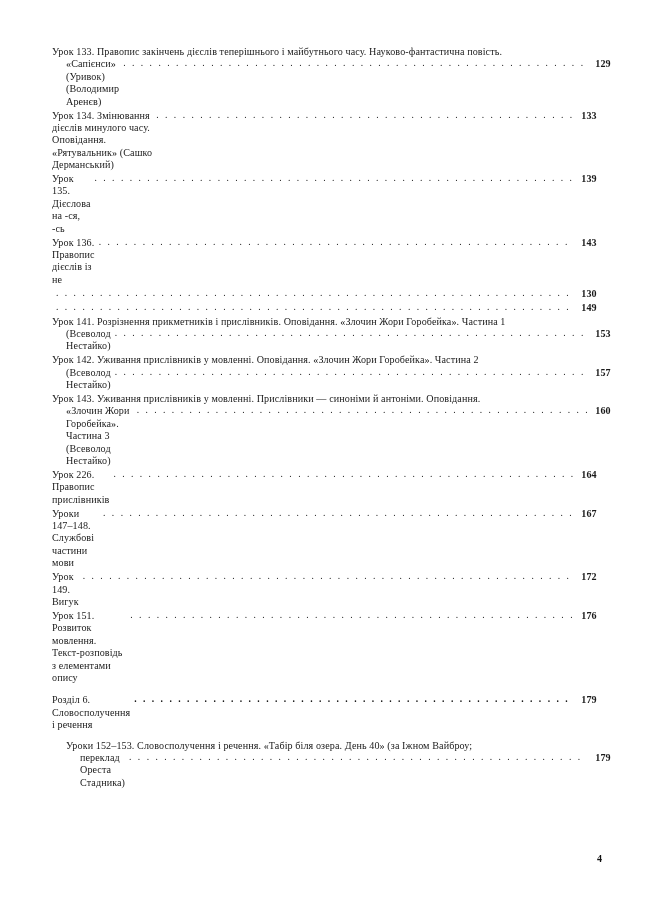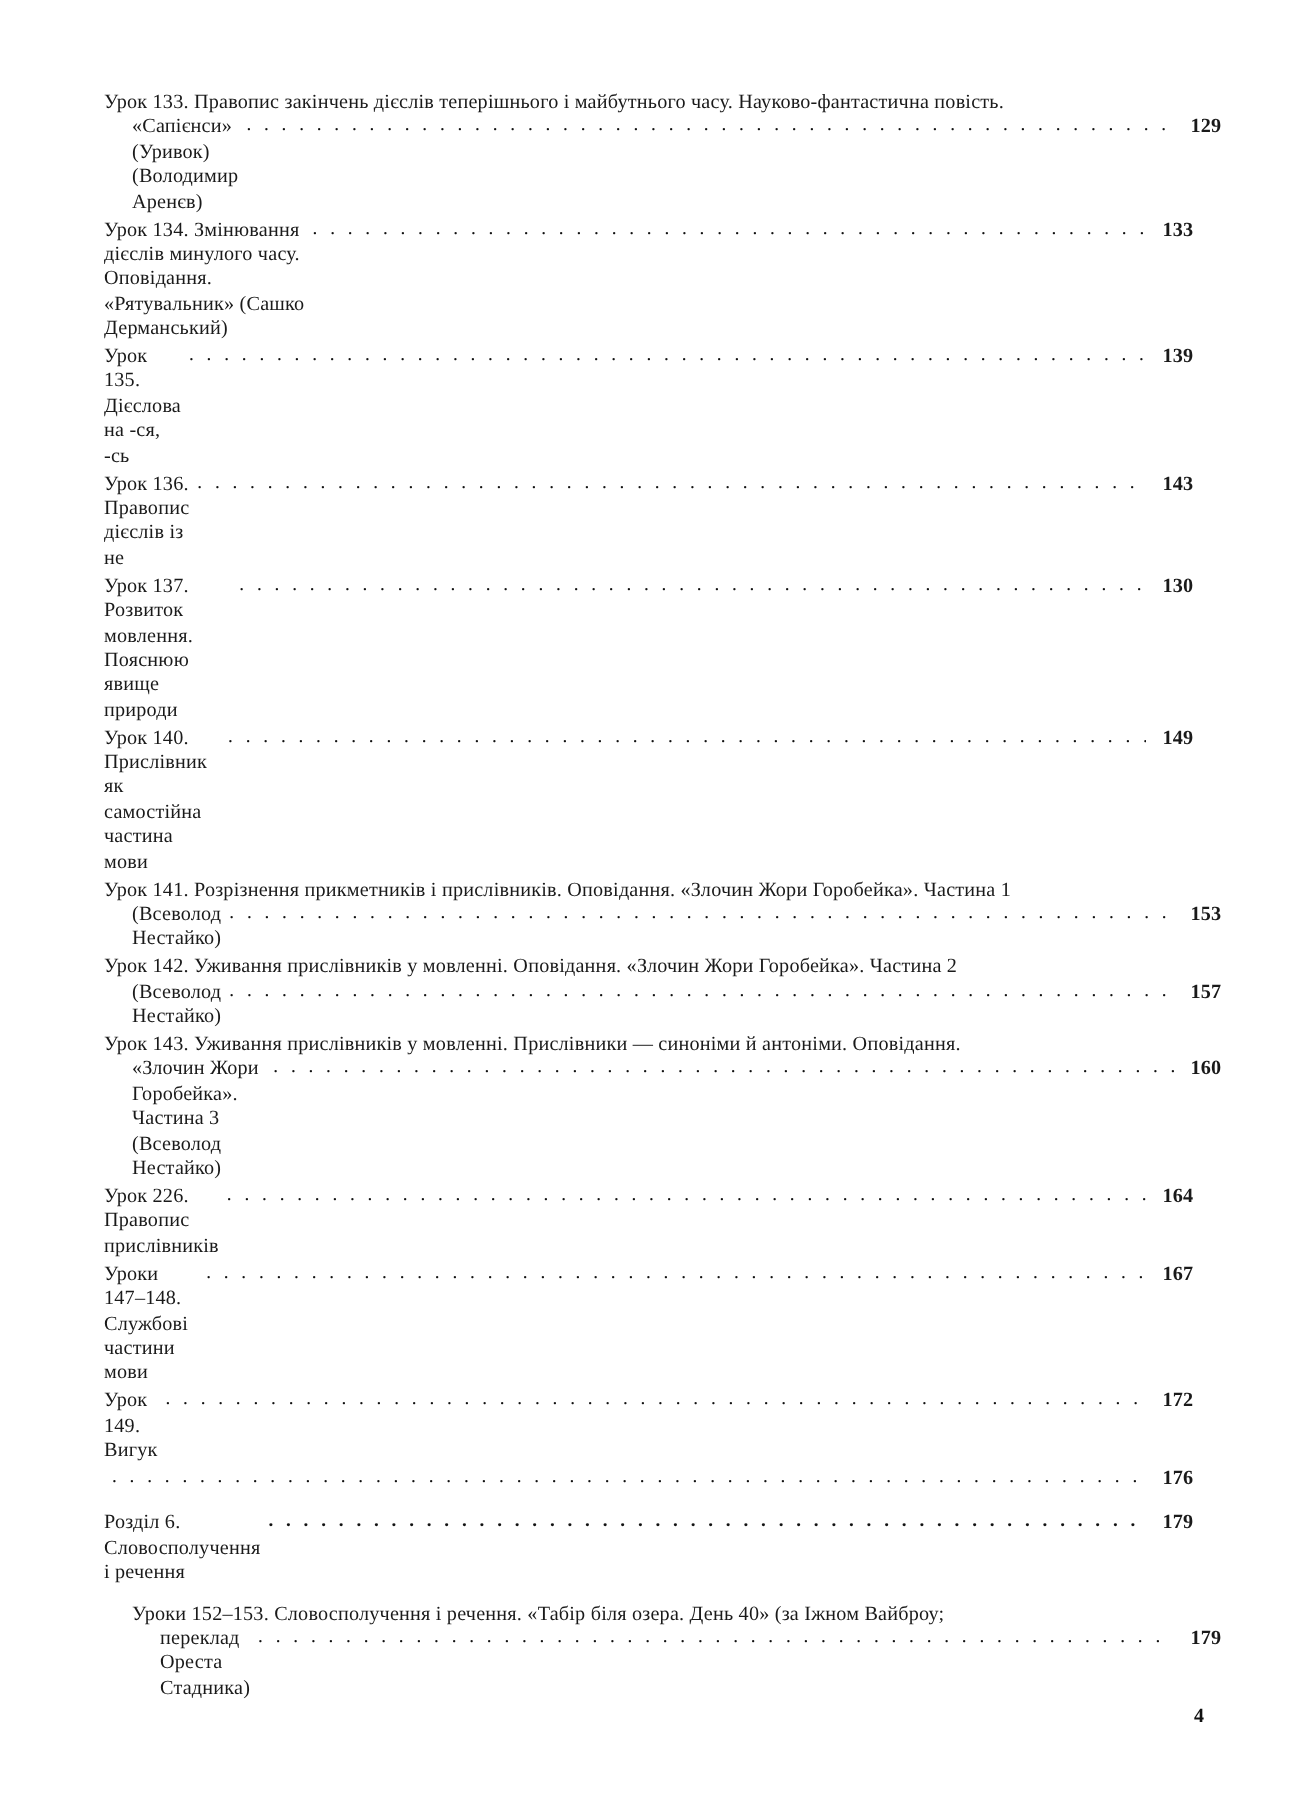--- a/index.html
+++ b/index.html
@@ -114,28 +114,26 @@
       </div>
       <div class="entry lvl-0">
         <div class="line-row">
           <span class="txt">Урок 136. Правопис дієслів із не</span>
           <span class="leader">. . . . . . . . . . . . . . . . . . . . . . . . . . . . . . . . . . . . . . . . . . . . . . . . . . . . . . . . . . . . . . . . . . . . . . . . . . . . . . . . . . . . . . . . . . . . . . . . . . . . . . . . . . . . . . . . . . . . . . . . . . . . . . . . . . . . . . . . . . . . . . . . . . . . . . . . . . . . . . . . . . . . . . . . . . . . . . . . . . . . . . . . . . . . . . . . . . . . . . . .</span>
           <span class="pg">143</span>
         </div>
       </div>
       <div class="entry lvl-0">
         <div class="line-row">
-          <span class="txt">Урок 137. Розвиток мовлення. Пояснюю явище природи</span>
           <span class="leader">. . . . . . . . . . . . . . . . . . . . . . . . . . . . . . . . . . . . . . . . . . . . . . . . . . . . . . . . . . . . . . . . . . . . . . . . . . . . . . . . . . . . . . . . . . . . . . . . . . . . . . . . . . . . . . . . . . . . . . . . . . . . . . . . . . . . . . . . . . . . . . . . . . . . . . . . . . . . . . . . . . . . . . . . . . . . . . . . . . . . . . . . . . . . . . . . . . . . . . . .</span>
           <span class="pg">130</span>
         </div>
       </div>
       <div class="entry lvl-0">
         <div class="line-row">
-          <span class="txt">Урок 140. Прислівник як самостійна частина мови</span>
           <span class="leader">. . . . . . . . . . . . . . . . . . . . . . . . . . . . . . . . . . . . . . . . . . . . . . . . . . . . . . . . . . . . . . . . . . . . . . . . . . . . . . . . . . . . . . . . . . . . . . . . . . . . . . . . . . . . . . . . . . . . . . . . . . . . . . . . . . . . . . . . . . . . . . . . . . . . . . . . . . . . . . . . . . . . . . . . . . . . . . . . . . . . . . . . . . . . . . . . . . . . . . . .</span>
           <span class="pg">149</span>
         </div>
       </div>
       <div class="entry lvl-0">
         <div class="line-row">
           <span class="txt">Урок 141. Розрізнення прикметників і прислівників. Оповідання. «Злочин Жори Горобейка». Частина 1</span>
         </div>
         <div class="line-row cont">
           <span class="txt">(Всеволод Нестайко)</span>
@@ -179,20 +177,21 @@
       </div>
       <div class="entry lvl-0">
         <div class="line-row">
           <span class="txt">Урок 149. Вигук</span>
           <span class="leader">. . . . . . . . . . . . . . . . . . . . . . . . . . . . . . . . . . . . . . . . . . . . . . . . . . . . . . . . . . . . . . . . . . . . . . . . . . . . . . . . . . . . . . . . . . . . . . . . . . . . . . . . . . . . . . . . . . . . . . . . . . . . . . . . . . . . . . . . . . . . . . . . . . . . . . . . . . . . . . . . . . . . . . . . . . . . . . . . . . . . . . . . . . . . . . . . . . . . . . . .</span>
           <span class="pg">172</span>
         </div>
       </div>
       <div class="entry lvl-0">
         <div class="line-row">
+          <span class="txt">Урок 151. Розвиток мовлення. Текст-розповідь з елементами опису</span>
           <span class="leader">. . . . . . . . . . . . . . . . . . . . . . . . . . . . . . . . . . . . . . . . . . . . . . . . . . . . . . . . . . . . . . . . . . . . . . . . . . . . . . . . . . . . . . . . . . . . . . . . . . . . . . . . . . . . . . . . . . . . . . . . . . . . . . . . . . . . . . . . . . . . . . . . . . . . . . . . . . . . . . . . . . . . . . . . . . . . . . . . . . . . . . . . . . . . . . . . . . . . . . . .</span>
           <span class="pg">176</span>
         </div>
       </div>
       <div class="entry lvl-0 section">
         <div class="line-row">
           <span class="txt">Розділ 6. Словосполучення і речення</span>
           <span class="leader">. . . . . . . . . . . . . . . . . . . . . . . . . . . . . . . . . . . . . . . . . . . . . . . . . . . . . . . . . . . . . . . . . . . . . . . . . . . . . . . . . . . . . . . . . . . . . . . . . . . . . . . . . . . . . . . . . . . . . . . . . . . . . . . . . . . . . . . . . . . . . . . . . . . . . . . . . . . . . . . . . . . . . . . . . . . . . . . . . . . . . . . . . . . . . . . . . . . . . . . .</span>
           <span class="pg">179</span>
         </div>

